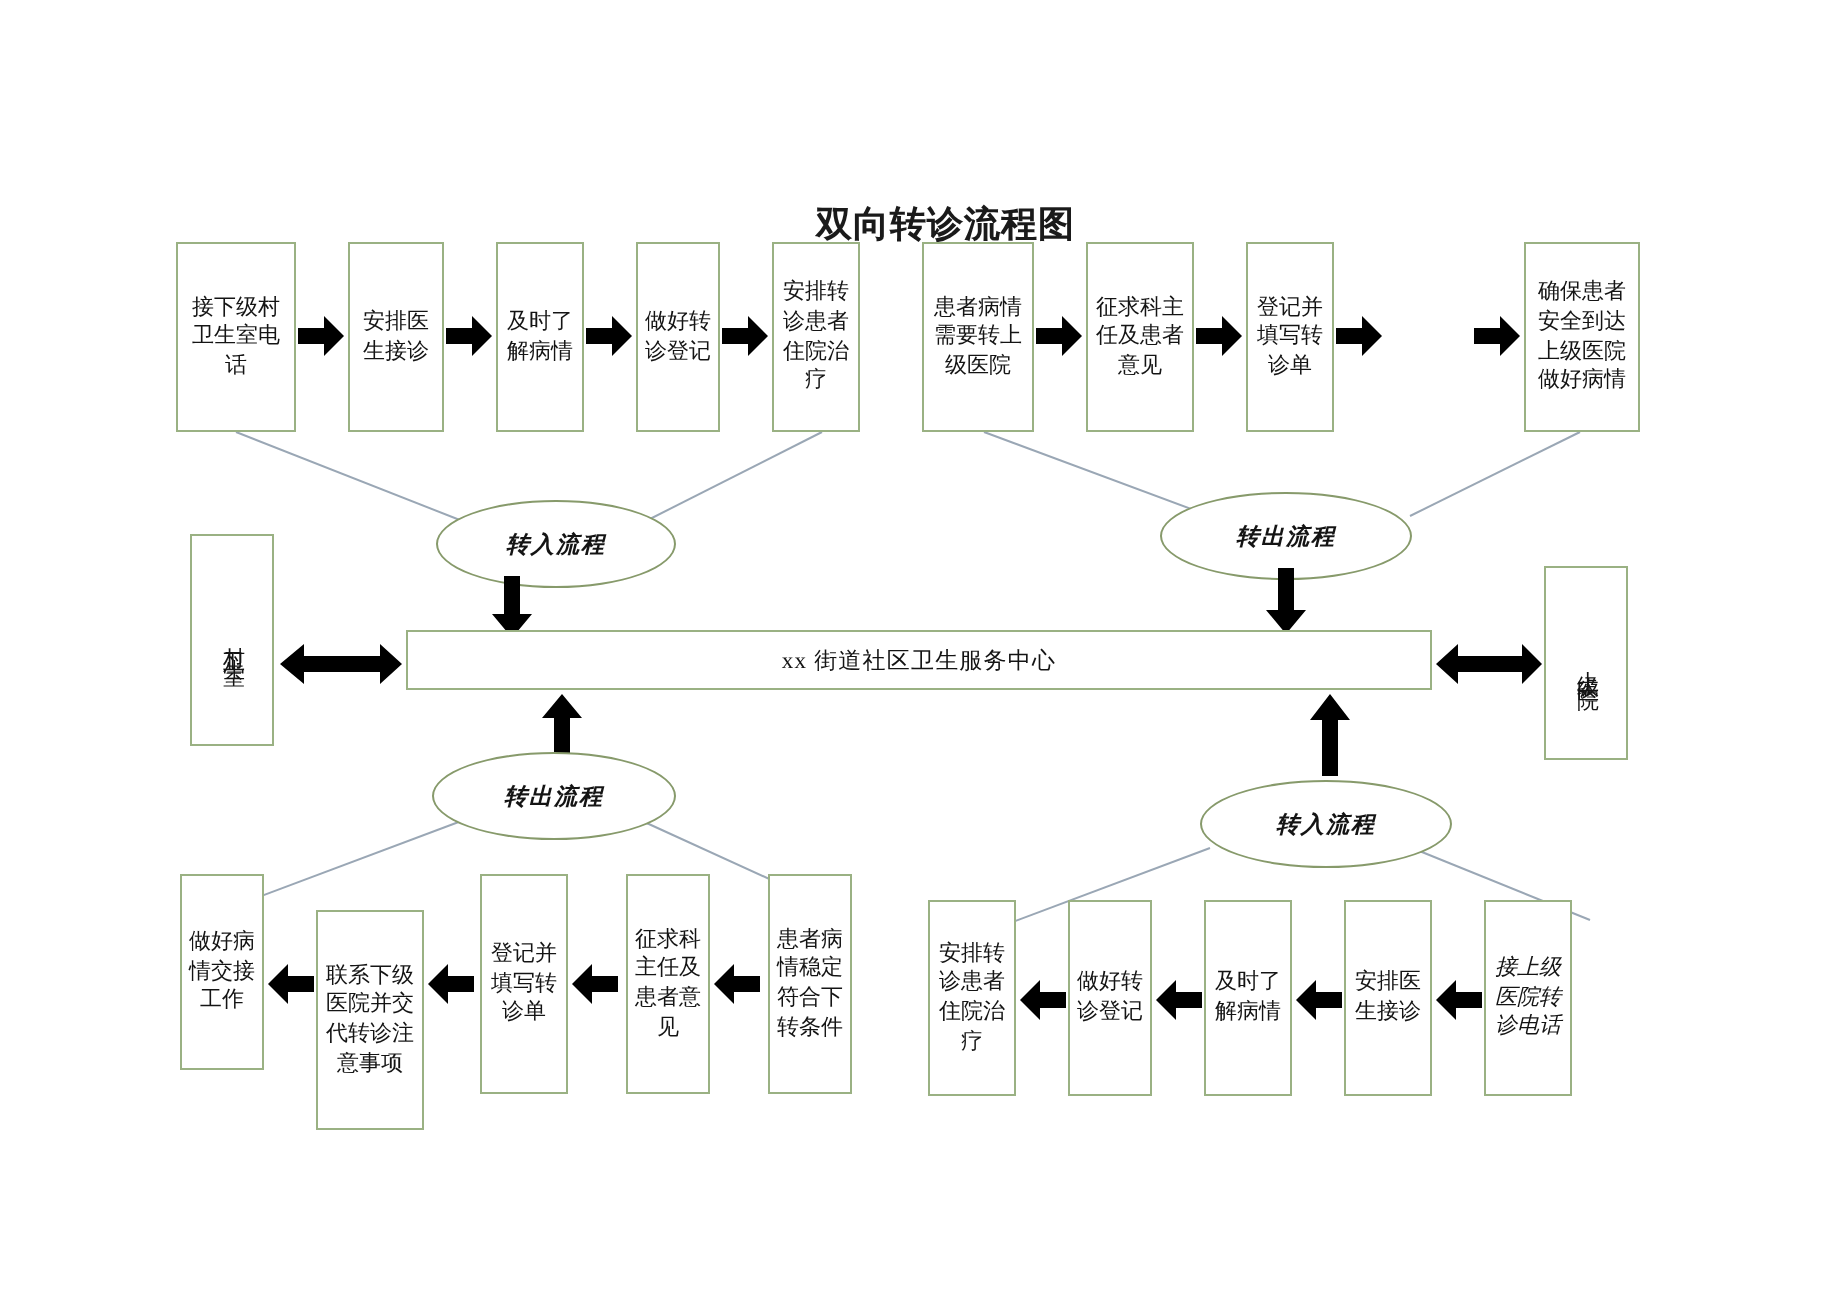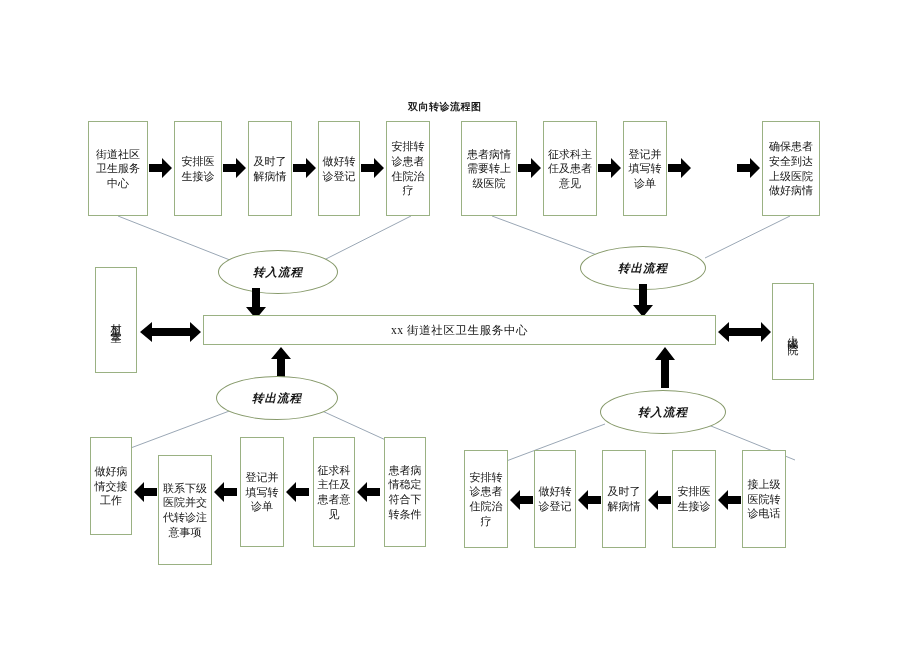--- a/index.html
+++ b/index.html
@@ -19,21 +19,21 @@
   #wires {
     position: absolute;
     left: 0;
     top: 0;
     width: 920px;
     height: 651px;
     pointer-events: none;
   }
   .diagram-title {
     position: absolute;
-    font-size: 10px;
+    font-size: 18px;
     color: #1a1a1a;
     font-weight: 600;
     letter-spacing: 0.5px;
     white-space: nowrap;
   }
   .node {
     position: absolute;
     box-sizing: border-box;
     border: 1px solid #9ab183;
     background: #ffffff;
@@ -102,21 +102,21 @@
 
     <line x1="232" y1="410" x2="120" y2="452" stroke="#9aa7b5" stroke-width="1"></line>
     <line x1="320" y1="410" x2="412" y2="452" stroke="#9aa7b5" stroke-width="1"></line>
 
     <line x1="605" y1="424" x2="493" y2="466" stroke="#9aa7b5" stroke-width="1"></line>
     <line x1="706" y1="424" x2="795" y2="460" stroke="#9aa7b5" stroke-width="1"></line>
   </svg>
 
   <div class="diagram-title" style="left:408px; top:100px;">双向转诊流程图</div>
 
-  <div class="node" style="left:88px; top:121px; width:60px; height:95px;">街道社区卫生服务中心</div>
+  <div class="node" style="left:88px; top:121px; width:60px; height:95px;">接下级村卫生室电话</div>
   <div class="arrow" style="left:149px; top:157px;">
     <svg width="24" height="22" viewBox="0 0 24 22">
         <path d="M0 7 H13 V1 L23 11 L13 21 V15 H0 Z" fill="#000"></path>
       </svg>
   </div>
   <div class="node" style="left:174px; top:121px; width:48px; height:95px;">安排医生接诊</div>
   <div class="arrow" style="left:223px; top:157px;">
     <svg width="24" height="22" viewBox="0 0 24 22">
         <path d="M0 7 H13 V1 L23 11 L13 21 V15 H0 Z" fill="#000"></path>
       </svg>
@@ -247,15 +247,15 @@
     <svg width="24" height="22" viewBox="0 0 24 22">
         <path d="M24 7 H11 V1 L1 11 L11 21 V15 H24 Z" fill="#000"></path>
       </svg>
   </div>
   <div class="node" style="left:672px; top:450px; width:44px; height:98px;">安排医生接诊</div>
   <div class="arrow" style="left:717px; top:489px;">
     <svg width="24" height="22" viewBox="0 0 24 22">
         <path d="M24 7 H11 V1 L1 11 L11 21 V15 H24 Z" fill="#000"></path>
       </svg>
   </div>
-  <div class="node" style="left:742px; top:450px; width:44px; height:98px;">接上级医院转诊电话</div>
+  <div class="node" style="left:742px; top:450px; width:44px; height:98px;font-style:italic;">接上级医院转诊电话</div>
 
 </div>
 
 </body></html>

